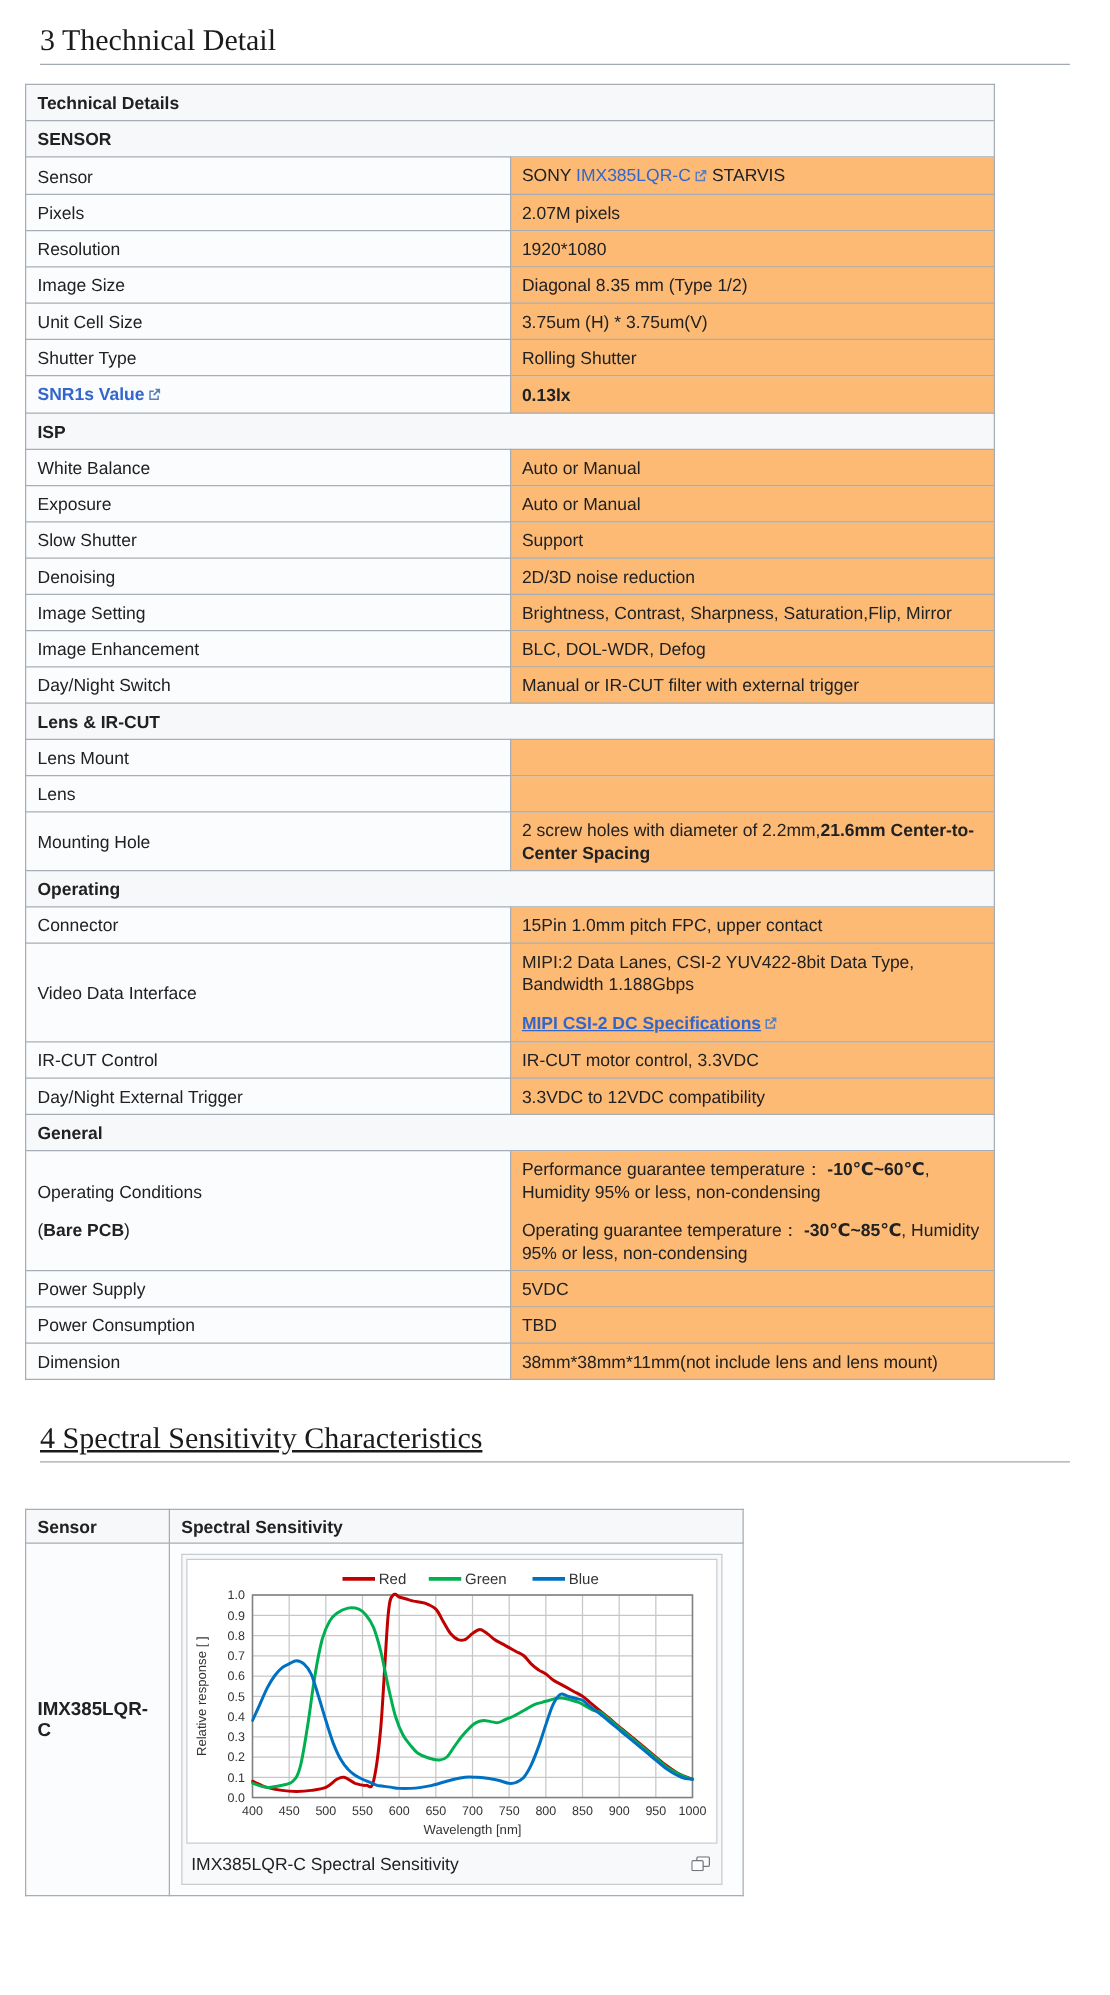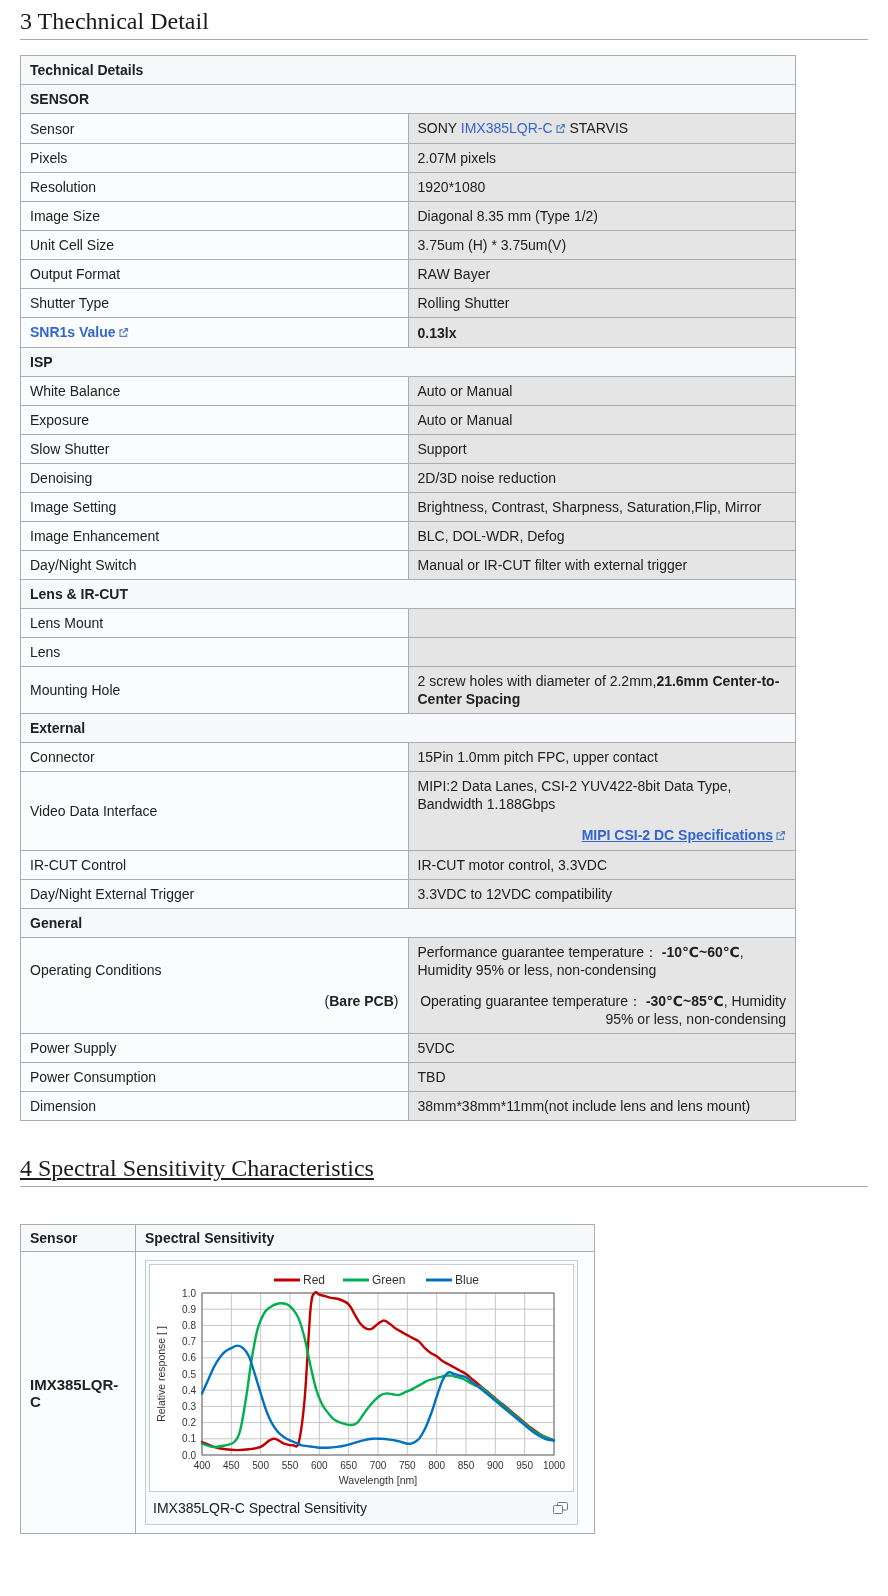--- a/index.html
+++ b/index.html
@@ -1,29 +1,29 @@
 <!DOCTYPE html>
 <html><head>
 <meta charset="utf-8">
 <style>
   html,body{margin:0;padding:0;background:#fff;}
   body{font-family:"Liberation Sans","DejaVu Sans",sans-serif;font-size:14px;color:#202122;width:888px;}
   .page{padding:8px 20px 30px 20px;}
   h2{font-family:"Liberation Serif","DejaVu Serif",serif;font-weight:400;font-size:24px;color:#1b1b1b;
-     margin:0;padding:0 0 4px 0;border-bottom:1px solid #a2a9b1;}
+     margin:12px;padding:0 0 4px 0;border-bottom:1px solid #a2a9b1;}
   h2.second{margin-top:34px;text-decoration:underline;}
 
   table.tech{border-collapse:collapse;width:776px;margin-top:15px;background:#fcfdfe;table-layout:fixed;}
   table.tech th,table.tech td{border:1px solid #a7adb4;padding:5px 9px;text-align:left;vertical-align:middle;
      font-size:14px;line-height:18px;font-weight:400;}
   table.tech th{font-weight:700;background:#f7f8fa;}
   table.tech td.label-cell{width:174px;background:#fbfcfd;}
-  table.tech td.value-cell{background:#e5e5e5;}
+  table.tech td.value-cell{background:#fdba74;}
   .cell-line{min-height:18px;}
-  .cell-line + .cell-line{margin-top:13px;text-align:right;}
+  .cell-line + .cell-line{margin-top:13px;}
   .b{font-weight:700;}
   a.wlink{color:#3366cc;text-decoration:none;cursor:pointer;}
   .extic{margin-left:2px;display:inline-block;vertical-align:-1px;}
 
   table.spec{border-collapse:collapse;margin-top:37px;background:#fcfdfe;}
   table.spec th,table.spec td{border:1px solid #a7adb4;text-align:left;vertical-align:middle;}
   table.spec th{font-weight:700;background:#f7f8fa;padding:5px 9px;font-size:14px;}
   th.spec-col1{width:96px;}
   th.spec-col2{width:440px;}
   td.sensor-cell{font-weight:700;font-size:15px;padding:5px 9px;background:#fbfcfd;}
@@ -86,28 +86,20 @@
         <tr>
           <td class="label-cell">
             <div class="cell-line"><span><span>Unit Cell Size</span></span></div>
           </td>
           <td class="value-cell">
             <div class="cell-line"><span><span>3.75um (H) * 3.75um(V)</span></span></div>
           </td>
         </tr>
         <tr>
           <td class="label-cell">
-            <div class="cell-line"><span><span>Output Format</span></span></div>
-          </td>
-          <td class="value-cell">
-            <div class="cell-line"><span><span>RAW Bayer</span></span></div>
-          </td>
-        </tr>
-        <tr>
-          <td class="label-cell">
             <div class="cell-line"><span><span>Shutter Type</span></span></div>
           </td>
           <td class="value-cell">
             <div class="cell-line"><span><span>Rolling Shutter</span></span></div>
           </td>
         </tr>
         <tr>
           <td class="label-cell">
             <div class="cell-line"><a href="#" class="wlink b"><span>SNR1s Value</span><span class="extic"><svg width="11" height="11" viewBox="0 0 12 12">
                     <path fill="none" stroke="#5a7fc0" stroke-width="1.3" d="M9.3 7v3.3H2.2V3.2H5.5"></path>
@@ -198,21 +190,21 @@
         </tr>
         <tr>
           <td class="label-cell">
             <div class="cell-line"><span><span>Mounting Hole</span></span></div>
           </td>
           <td class="value-cell">
             <div class="cell-line"><span><span>2 screw holes with diameter of 2.2mm,</span></span><span class="b"><span>21.6mm Center-to-Center Spacing</span></span></div>
           </td>
         </tr>
         <tr>
-          <th colspan="2">External</th>
+          <th colspan="2">Operating</th>
         </tr>
         <tr>
           <td class="label-cell">
             <div class="cell-line"><span><span>Connector</span></span></div>
           </td>
           <td class="value-cell">
             <div class="cell-line"><span><span>15Pin 1.0mm pitch FPC, upper contact</span></span></div>
           </td>
         </tr>
         <tr>

